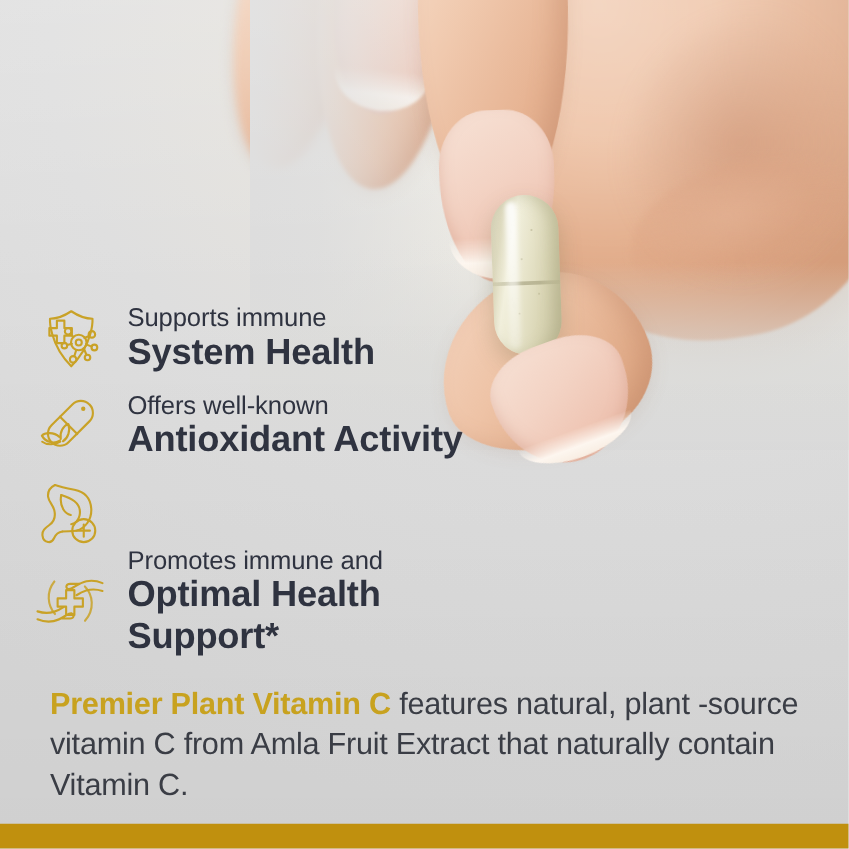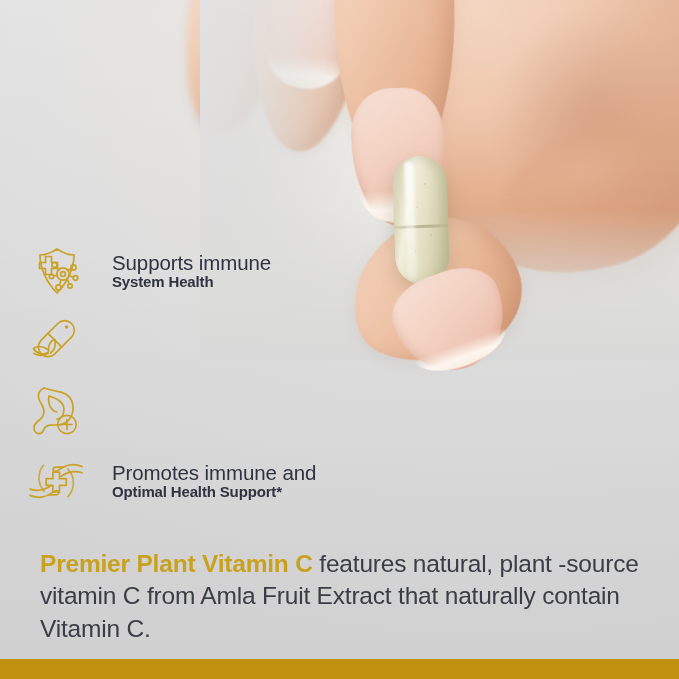--- a/index.html
+++ b/index.html
@@ -171,42 +171,42 @@
 
   
   .features {
     position:absolute;
     left:24px; top:236px;
     width:400px;
   }
   .feature-row {
     display:flex;
     align-items:center;
-    gap:24px;
+    gap:14px;
     height:70px;
   }
   .feature-icon {
     flex:0 0 64px;
     width:64px; height:62px;
     display:flex; align-items:center; justify-content:center;
   }
   .feature-icon svg { display:block; }
   .feature-text {
     line-height:1.13;
     color:#2f3340;
   }
   .feature-line-1 {
     display:block;
     font-size:20.5px;
     font-weight:400;
     letter-spacing:-0.1px;
   }
   .feature-line-2 {
     display:block;
-    font-size:15px;
+    font-size:29px;
     font-weight:700;
     letter-spacing:-0.15px;
   }
 
   
   .blurb {
     position:absolute;
     left:40px; top:548px;
     width:630px;
     font-size:24.5px;
@@ -304,20 +304,24 @@
       <div class="feature-icon">
         <svg width="58" height="52" viewBox="0 0 58 52" fill="none" stroke="#c9a227" stroke-width="1.7" stroke-linecap="round" stroke-linejoin="round">
           <path d="M44.5 8.5 a9.6 9.6 0 0 0 -13.6 0 L14.2 25.2 a9.6 9.6 0 0 0 13.6 13.6 L44.5 22.1 a9.6 9.6 0 0 0 0 -13.6 Z"></path>
           <path d="M21 18.4 L34.8 32.2"></path>
           <circle cx="39.6" cy="12" r="0.9" fill="#c9a227"></circle>
           <path d="M20.5 34.5 C16 30.5 9 30.8 6.5 33.5 C9.5 39 16.5 40.4 20.8 37.4"></path>
           <path d="M21.6 36.2 C20.5 30.8 23.8 25.4 27.6 24.2 C29.6 29.4 27.4 35.6 23.4 38"></path>
           <path d="M21.2 38.3 C17.6 40.6 10.6 41.4 6.8 38.4"></path>
         </svg>
       </div>
+      <div class="feature-text">
+        <span class="feature-line-1">Offers well-known</span>
+        <span class="feature-line-2">Antioxidant Activity</span>
+      </div>
     </div>
 
     <div class="feature-row">
       <div class="feature-icon">
         <svg width="58" height="54" viewBox="0 0 58 54" fill="none" stroke="#c9a227" stroke-width="1.7" stroke-linecap="round" stroke-linejoin="round">
           <path d="M17 4 C13 6 11 9.5 11.5 13.5 C12 17.5 15.5 20 16.5 24.5 C17.5 29 16 33.5 12.5 36 C9 38.5 6.5 40.5 7 44.5 C7.3 47.4 9.2 49.3 11.6 49.6"></path>
           <path d="M17 4 C21.5 5.6 27.5 6.8 32.5 7.8 C40.5 9.4 45.5 14.8 46 23 C46.5 31.5 41.5 38.5 34 40.6"></path>
           <path d="M11.6 49.6 C13.6 49.9 15.2 48.8 16.2 46.6 C17.4 43.8 19.8 41.6 23 41.2"></path>
           <path d="M23 41.2 C27 40.8 30.8 41.2 34 40.6"></path>
           <path d="M22 12 C25.8 13.2 29.6 14.6 32.6 17 C36.2 19.9 37.6 24.2 36.6 28.6 C35.8 32.2 33.2 34.6 30 35.4"></path>

